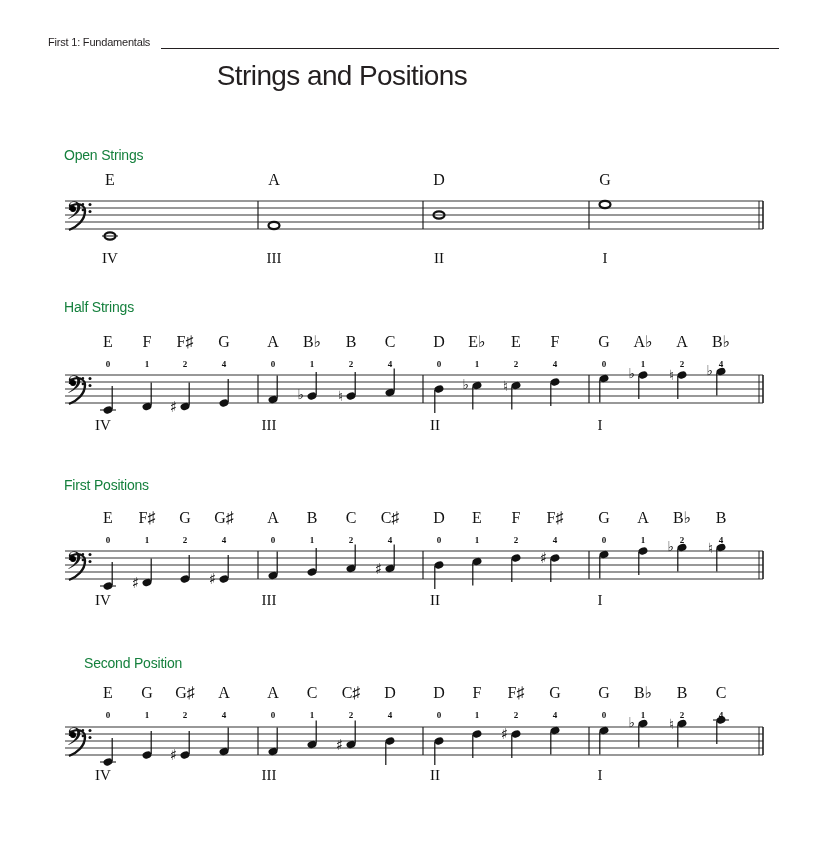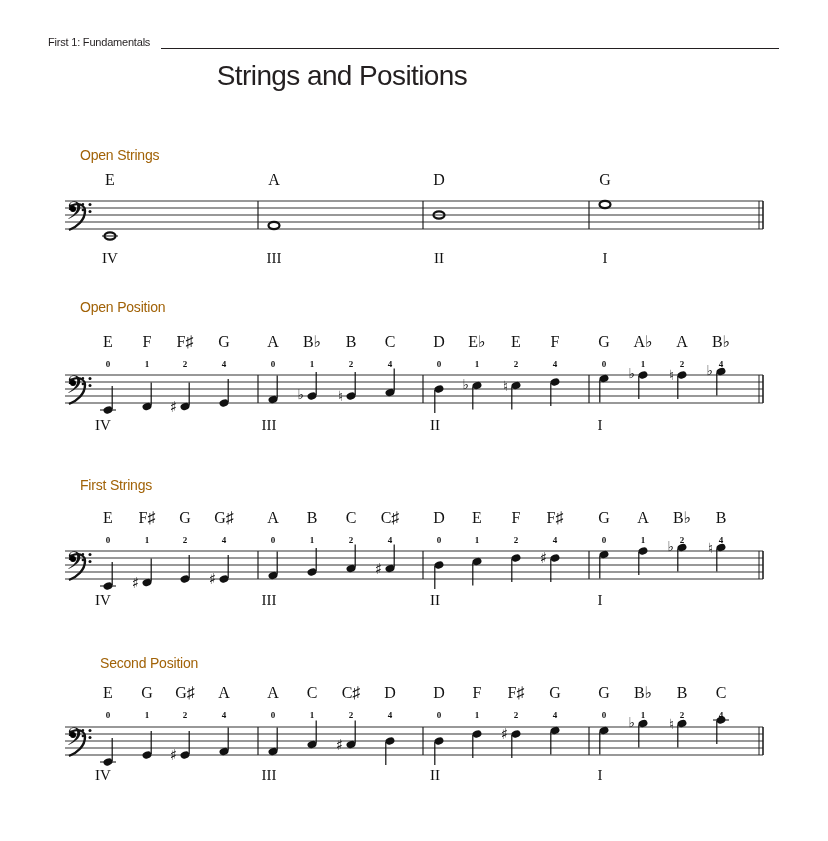--- a/index.html
+++ b/index.html
@@ -1,37 +1,37 @@
 <!DOCTYPE html>
 <html><head>
 <meta charset="utf-8">
 <style>
   html, body { margin:0; padding:0; background:#ffffff; }
   body { width:828px; height:841px; position:relative; overflow:hidden; color:#231f20; }
   .header-left { position:absolute; left:48px; top:36px; font-family:"Liberation Sans", sans-serif; font-size:11px; color:#231f20; letter-spacing:-0.2px; }
   .header-rule { position:absolute; left:161px; top:48px; width:618px; height:0; border-top:1.5px solid #231f20; }
   .page-title { position:absolute; left:0; width:684px; top:60px; text-align:center; font-family:"Liberation Sans", sans-serif; font-size:28px; font-weight:400; letter-spacing:-0.6px; color:#231f20; }
-  .section-title { position:absolute; left:80px; font-family:"Liberation Sans", sans-serif; font-size:14px; color:#a16207; letter-spacing:-0.2px; }
+  .section-title { position:absolute; left:64px; font-family:"Liberation Sans", sans-serif; font-size:14px; color:#15803d; letter-spacing:-0.2px; }
   svg#music { position:absolute; left:0; top:0; }
   .note-name { font-family:"Liberation Serif", serif; font-size:16px; fill:#111; }
   .finger { font-family:"Liberation Serif", serif; font-size:9px; font-weight:bold; fill:#111; }
   .roman { font-family:"Liberation Serif", serif; font-size:15px; fill:#111; }
   .acc { font-family:"DejaVu Serif", serif; fill:#111; }
   .clef { font-family:"DejaVu Serif", serif; font-size:30px; fill:#111; }
 </style>
 </head>
 <body>
 
 <div class="header-left">First 1: Fundamentals</div>
 <div class="header-rule"></div>
 <div class="page-title">Strings and Positions</div>
 
 <div class="section-title" id="st0" style="top: 147px;">Open Strings</div>
-<div class="section-title" id="st1" style="top: 299px;">Open Position</div>
-<div class="section-title" id="st2" style="top: 477px;">First Strings</div>
+<div class="section-title" id="st1" style="top: 299px;">Half Strings</div>
+<div class="section-title" id="st2" style="top: 477px;">First Positions</div>
 <div class="section-title" id="st3" style="top: 655px; margin-left: 20px;">Second Position</div>
 
 <svg id="music" width="828" height="841" xmlns="http://www.w3.org/2000/svg">
     <line x1="65" y1="201" x2="763" y2="201" stroke="#333" stroke-width="1.1"></line>
     <line x1="65" y1="208" x2="763" y2="208" stroke="#333" stroke-width="1.1"></line>
     <line x1="65" y1="215" x2="763" y2="215" stroke="#333" stroke-width="1.1"></line>
     <line x1="65" y1="222" x2="763" y2="222" stroke="#333" stroke-width="1.1"></line>
     <line x1="65" y1="229" x2="763" y2="229" stroke="#333" stroke-width="1.1"></line>
     <line x1="258" y1="201" x2="258" y2="229" stroke="#222" stroke-width="1.2"></line>
     <line x1="423" y1="201" x2="423" y2="229" stroke="#222" stroke-width="1.2"></line>

